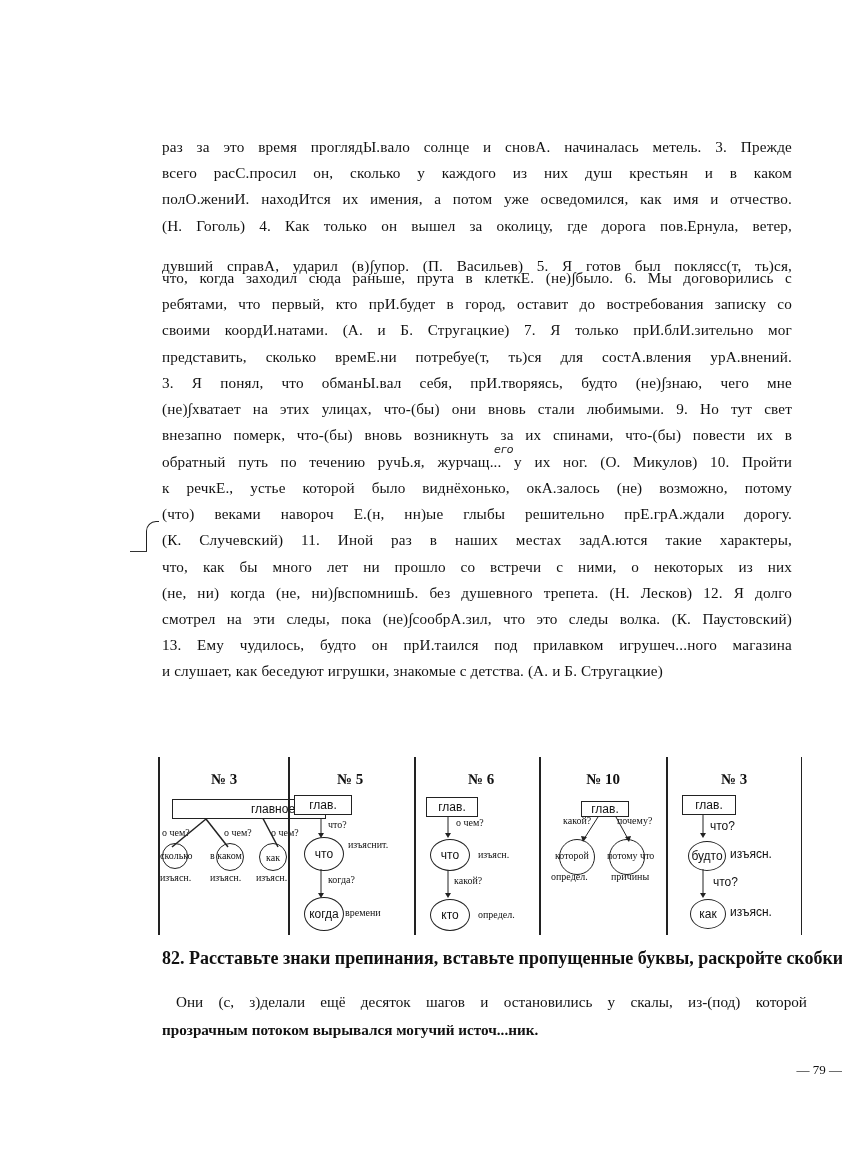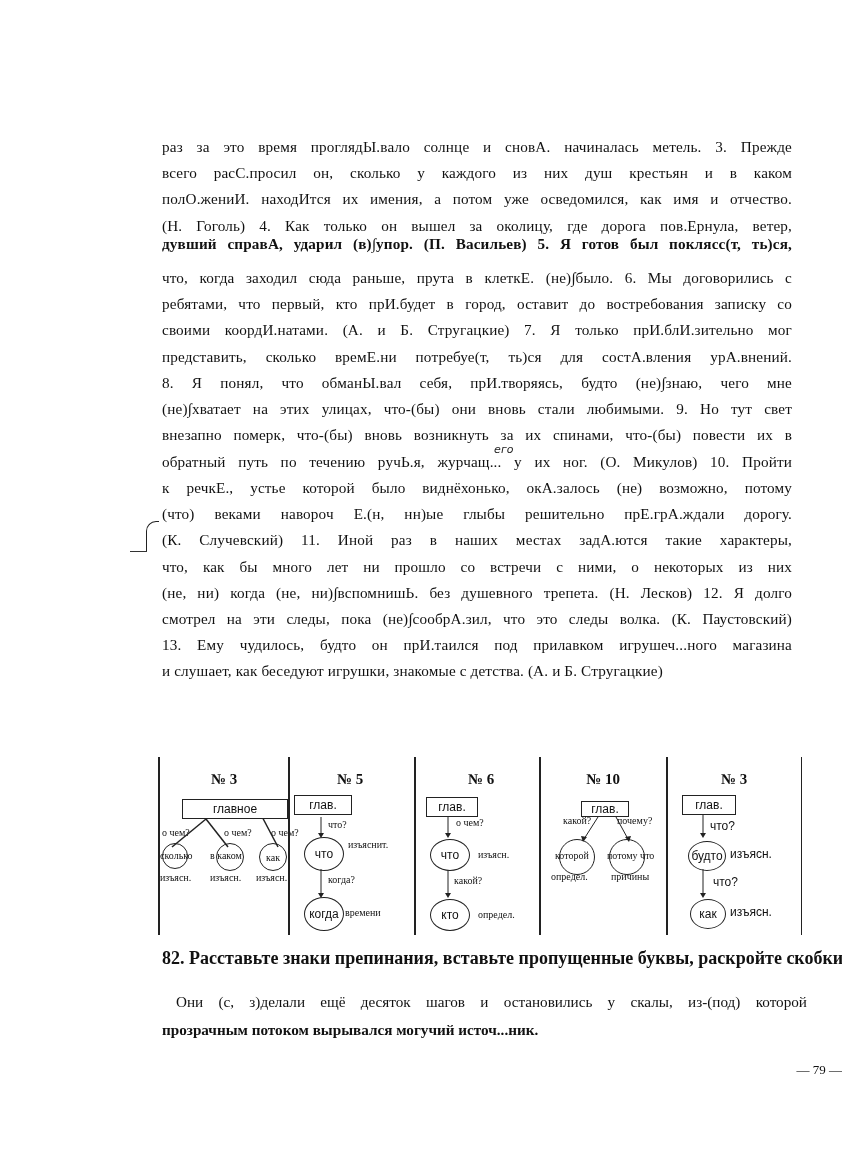--- a/index.html
+++ b/index.html
@@ -26,26 +26,26 @@
 </head>
 <body>
 
 <div class="page">
 
   <div class="para" style="top:137px;">
     <div class="line justify" style="top:0px;">раз за это время проглядЫ.вало солнце и сновА. начиналась метель. 3. Прежде</div>
     <div class="line justify" style="top:26px;">всего расС.просил он, сколько у каждого из них душ крестьян и в каком</div>
     <div class="line justify" style="top:52px;">полО.жениИ. находИтся их имения, а потом уже осведомился, как имя и отчество.</div>
     <div class="line justify" style="top:79px;">(Н. Гоголь) 4. Как только он вышел за околицу, где дорога пов.Ернула, ветер,</div>
-    <div class="line justify" style="top:97px;font-weight:bold;">дувший справА, ударил (в)∫упор. (П. Васильев) 5. Я готов был поклясс(т, ть)ся,</div>
+    <div class="line justify" style="top:119px;">дувший справА, ударил (в)∫упор. (П. Васильев) 5. Я готов был поклясс(т, ть)ся,</div>
     <div class="line justify" style="top:131px;">что, когда заходил сюда раньше, прута в клеткЕ. (не)∫было. 6. Мы договорились с</div>
     <div class="line justify" style="top:157px;">ребятами, что первый, кто прИ.будет в город, оставит до востребования записку со</div>
     <div class="line justify" style="top:183px;">своими коордИ.натами. (А. и Б. Стругацкие) 7. Я только прИ.блИ.зительно мог</div>
     <div class="line justify" style="top:210px;">представить, сколько времЕ.ни потребуе(т, ть)ся для состА.вления урА.внений.</div>
-    <div class="line justify" style="top:236px;">8. Я понял, что обманЫ.вал себя, прИ.творяясь, будто (не)∫знаю, чего мне</div>
+    <div class="line justify" style="top:236px;">3. Я понял, что обманЫ.вал себя, прИ.творяясь, будто (не)∫знаю, чего мне</div>
     <div class="line justify" style="top:262px;">(не)∫хватает на этих улицах, что-(бы) они вновь стали любимыми. 9. Но тут свет</div>
     <div class="line justify" style="top:288px;">внезапно померк, что-(бы) вновь возникнуть за их спинами, что-(бы) повести их в</div>
     <div class="line justify" style="top:315px;">обратный путь по течению ручЬ.я, журчащ... у их ног. (О. Микулов) 10. Пройти</div>
     <div class="line justify" style="top:341px;">к речкЕ., устье которой было виднёхонько, окА.залось (не) возможно, потому</div>
     <div class="line justify" style="top:367px;">(что) веками навороч Е.(н, нн)ые глыбы решительно прЕ.грА.ждали дорогу.</div>
     <div class="line justify" style="top:393px;">(К. Случевский) 11. Иной раз в наших местах задА.ются такие характеры,</div>
     <div class="line justify" style="top:420px;">что, как бы много лет      ни  прошло со встречи с ними, о некоторых из них</div>
     <div class="line justify" style="top:446px;">(не, ни) когда (не, ни)∫вспомнишЬ. без душевного трепета. (Н. Лесков) 12. Я долго</div>
     <div class="line justify" style="top:472px;">смотрел на эти следы, пока (не)∫сообрА.зил, что это следы волка. (К. Паустовский)</div>
     <div class="line justify" style="top:498px;">13. Ему чудилось, будто он прИ.таился под прилавком игрушеч...ного магазина</div>
@@ -80,21 +80,21 @@
       <polygon points="467,80 473,79 471,85" fill="#222"></polygon>
 
       <line x1="545" y1="58" x2="545" y2="78" stroke="#222" stroke-width="1"></line>
       <polygon points="542,76 548,76 545,81" fill="#222"></polygon>
       <line x1="545" y1="112" x2="545" y2="138" stroke="#222" stroke-width="1"></line>
       <polygon points="542,136 548,136 545,141" fill="#222"></polygon>
     </svg>
 
     <div class="scheme-col" style="left:0px; width:128px;">
       <div class="scheme-title">№ 3</div>
-      <div class="box" style="left:22px; top:42px; width:104px;">главное</div>
+      <div class="box" style="left:12px; top:42px; width:104px;padding-left:48px;">главное</div>
       <div class="lbl" style="left:2px; top:70px;">о чем?</div>
       <div class="lbl" style="left:64px; top:70px;">о чем?</div>
       <div class="circle" style="left:2px; top:86px; width:24px; height:24px;"></div>
       <div class="lbl" style="left:0px; top:93px;">сколько</div>
       <div class="circle" style="left:56px; top:86px; width:26px; height:26px;"></div>
       <div class="lbl" style="left:50px; top:93px;">в каком</div>
       <div class="lbl" style="left:0px; top:115px;">изъясн.</div>
       <div class="lbl" style="left:50px; top:115px;">изъясн.</div>
     </div>
     <div class="circle" style="left:101px; top:86px; width:26px; height:26px; font-size:10px; font-family:'Liberation Serif',serif;">как</div>

